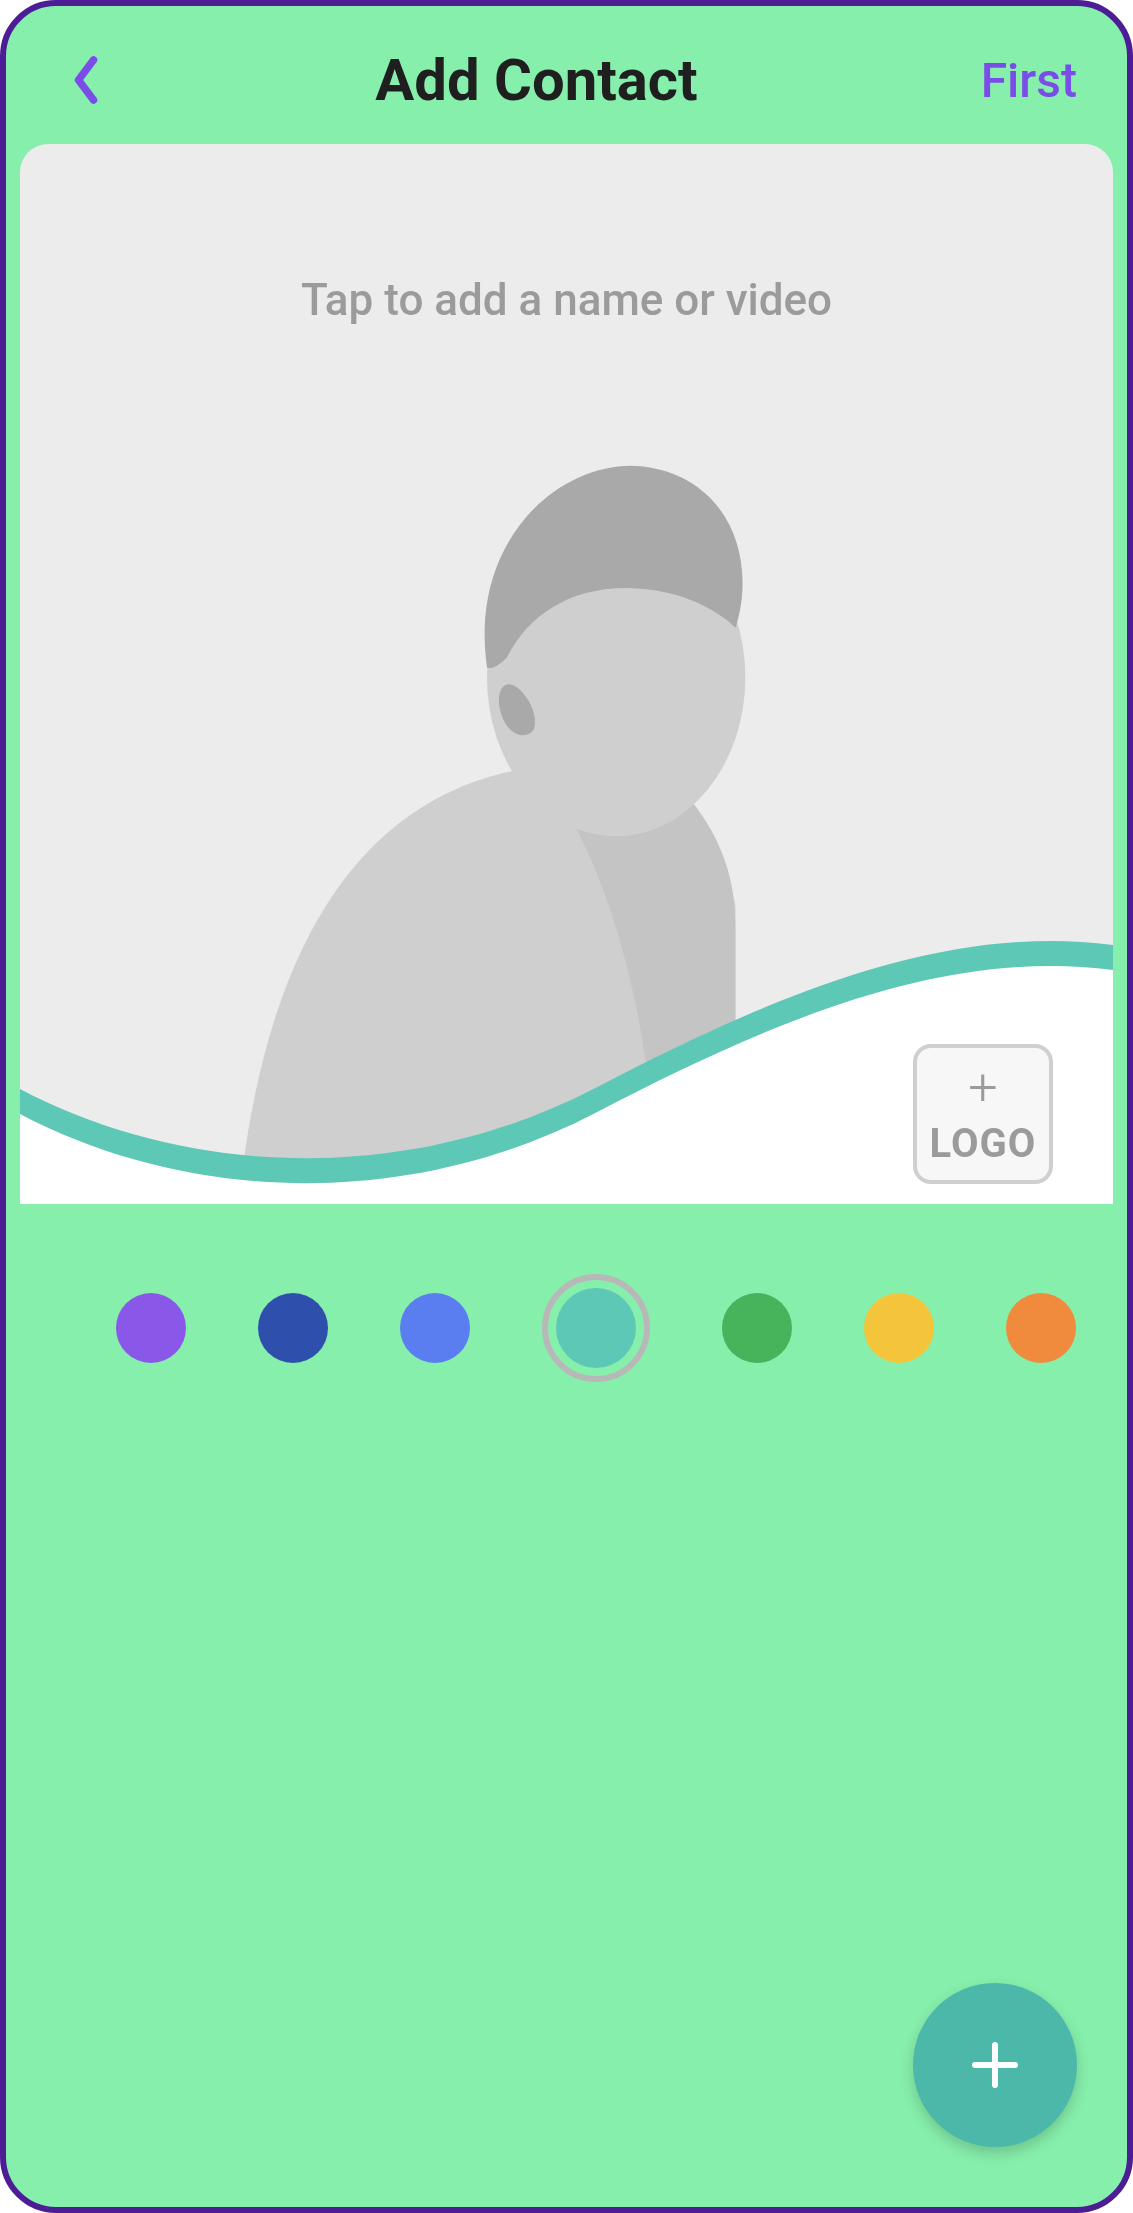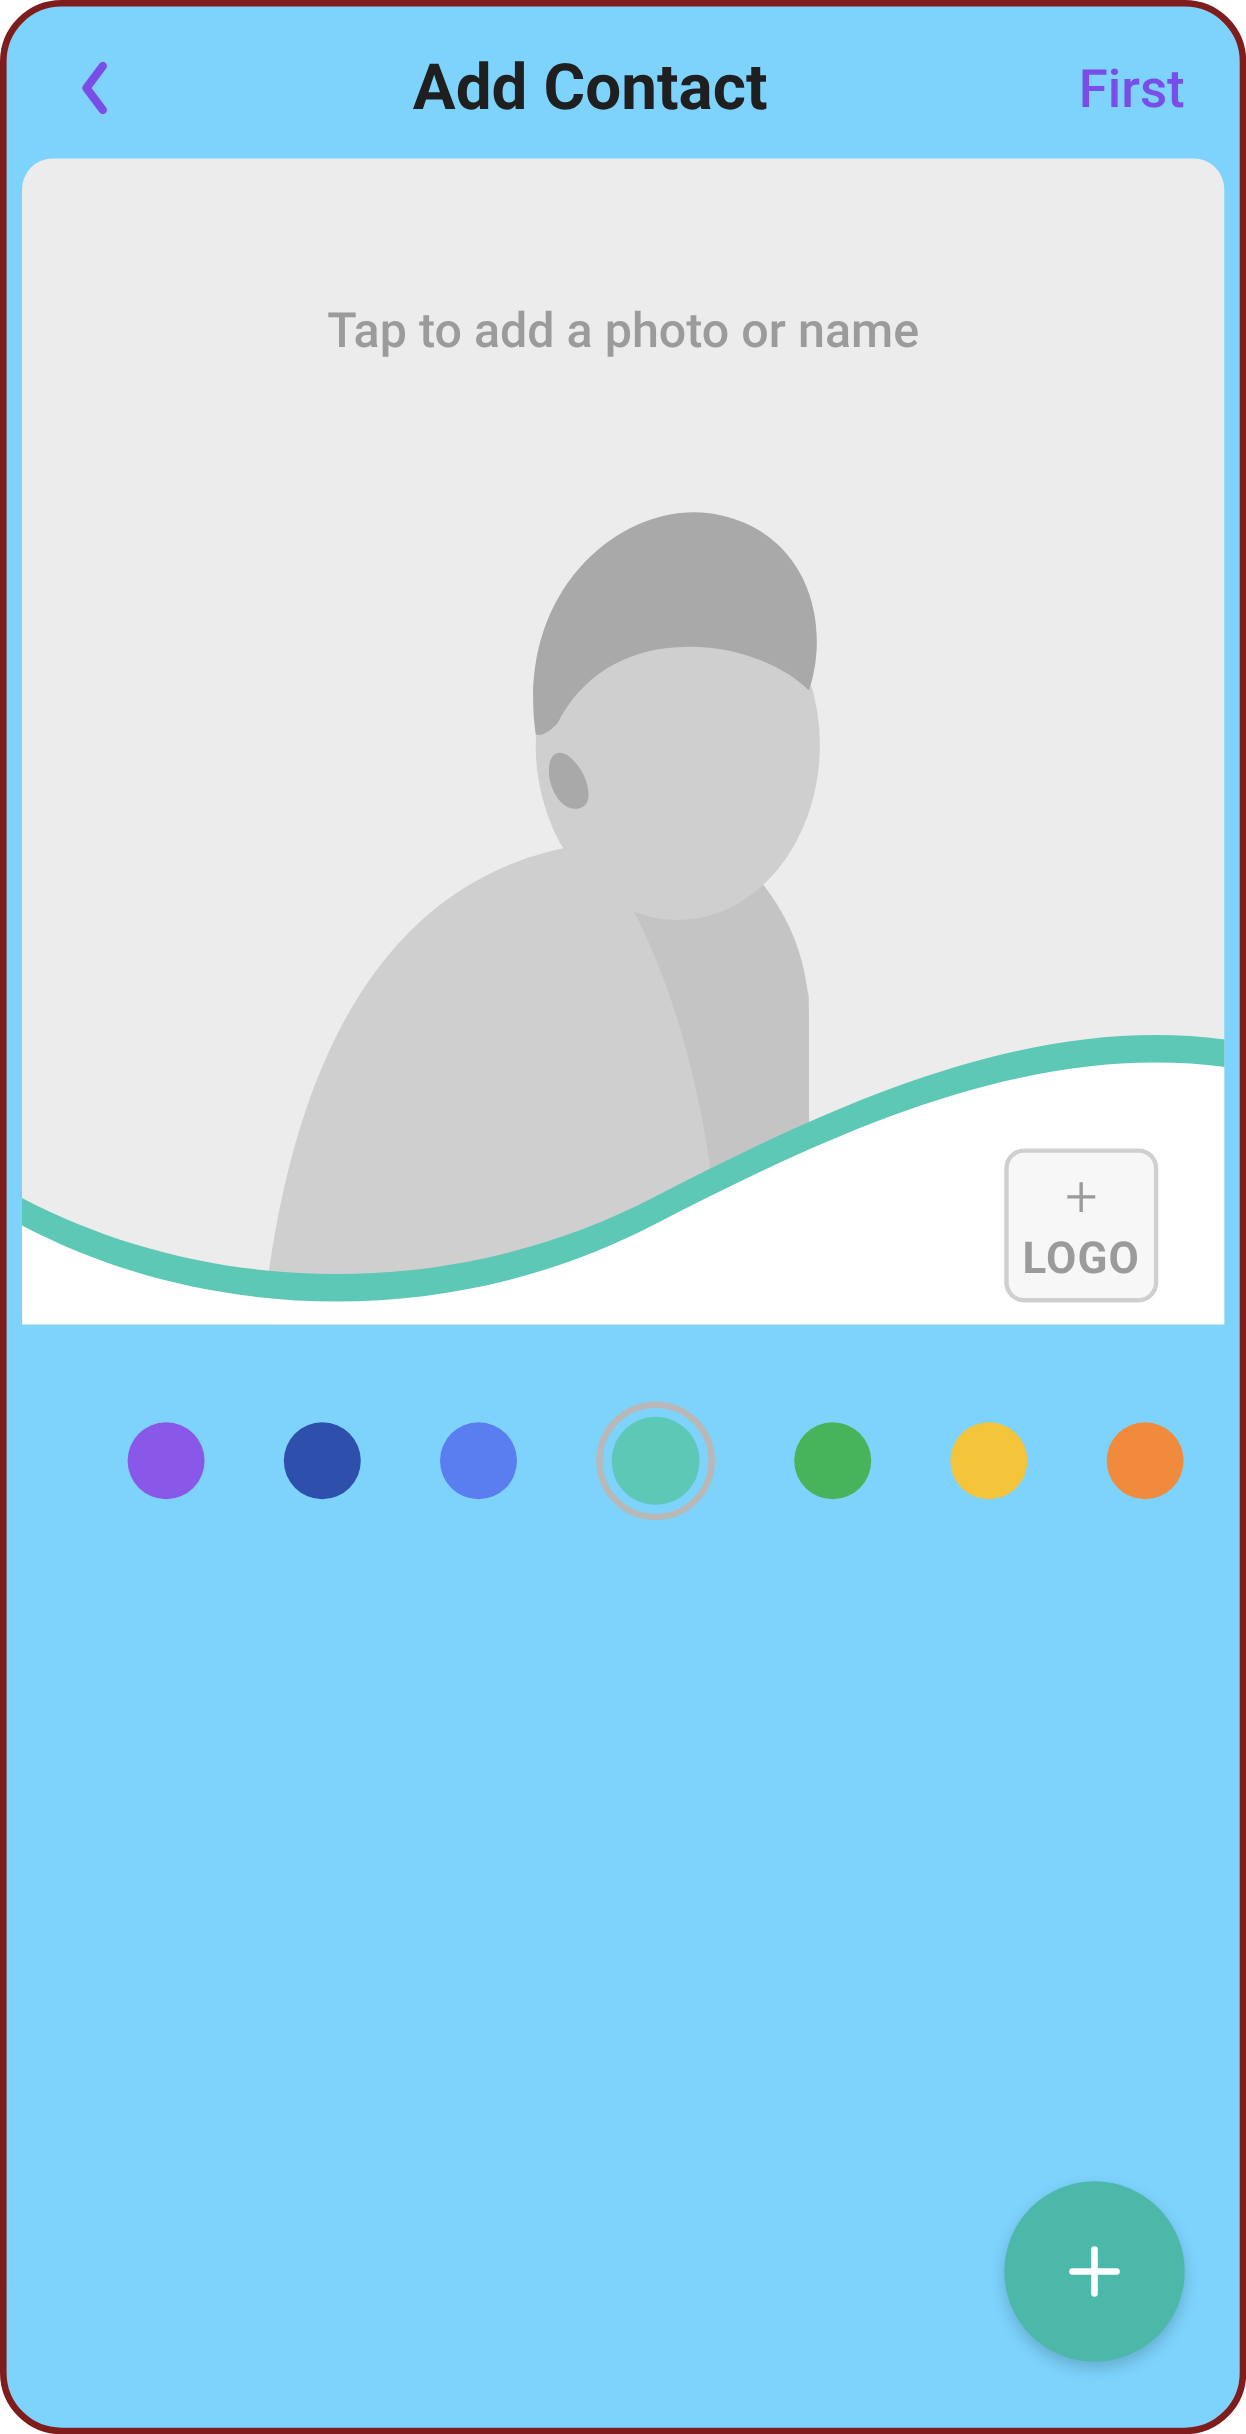--- a/index.html
+++ b/index.html
@@ -7,24 +7,24 @@
   body {
     font-family: -apple-system, BlinkMacSystemFont, "Segoe UI", Roboto, "Helvetica Neue", Arial, sans-serif;
     background: #fff;
     color: #1f1f1f;
   }
   .device {
     width: 1133px;
     height: 2213px;
     margin: 0 auto;
     position: relative;
-    background: #7dd3fc;
+    background: #86efac;
     border-radius: 56px;
     overflow: hidden;
-    border: 6px solid #7f1d1d;
+    border: 6px solid #4c1d95;
   }
   .header {
     display: flex;
     align-items: center;
     justify-content: space-between;
     padding: 40px 50px 30px 50px;
   }
   .back-btn {
     width: 60px; height: 60px;
     display:flex;align-items:center;justify-content:center;
@@ -182,21 +182,21 @@
     <div class="back-btn">
       <svg viewBox="0 0 24 40">
         <polyline points="18,4 6,20 18,36" fill="none" stroke="#7a4de8" stroke-width="6" stroke-linecap="round" stroke-linejoin="round"></polyline>
       </svg>
     </div>
     <div class="title">Add Contact</div>
     <div class="save-btn">First</div>
   </div>
 
   <div class="photo-area">
-    <div class="photo-prompt">Tap to add a photo or name</div>
+    <div class="photo-prompt">Tap to add a name or video</div>
 
     <div class="avatar-layer">
       <svg viewBox="0 0 1100 1060" preserveAspectRatio="xMidYMax meet">
 
         <path fill="#cfcfcf" d="M220 1060 C 250 760, 370 640, 520 620 C 620 607, 700 660, 720 760 L 720 1060 Z"></path>
 
         <path fill="#c4c4c4" d="M520 620 C 560 600, 640 610, 680 660 C 710 700, 720 740, 720 780 L 720 1060 L 640 1060 C 640 900, 600 720, 520 620 Z"></path>
 
         <ellipse cx="600" cy="530" rx="130" ry="160" fill="#cfcfcf"></ellipse>
 

